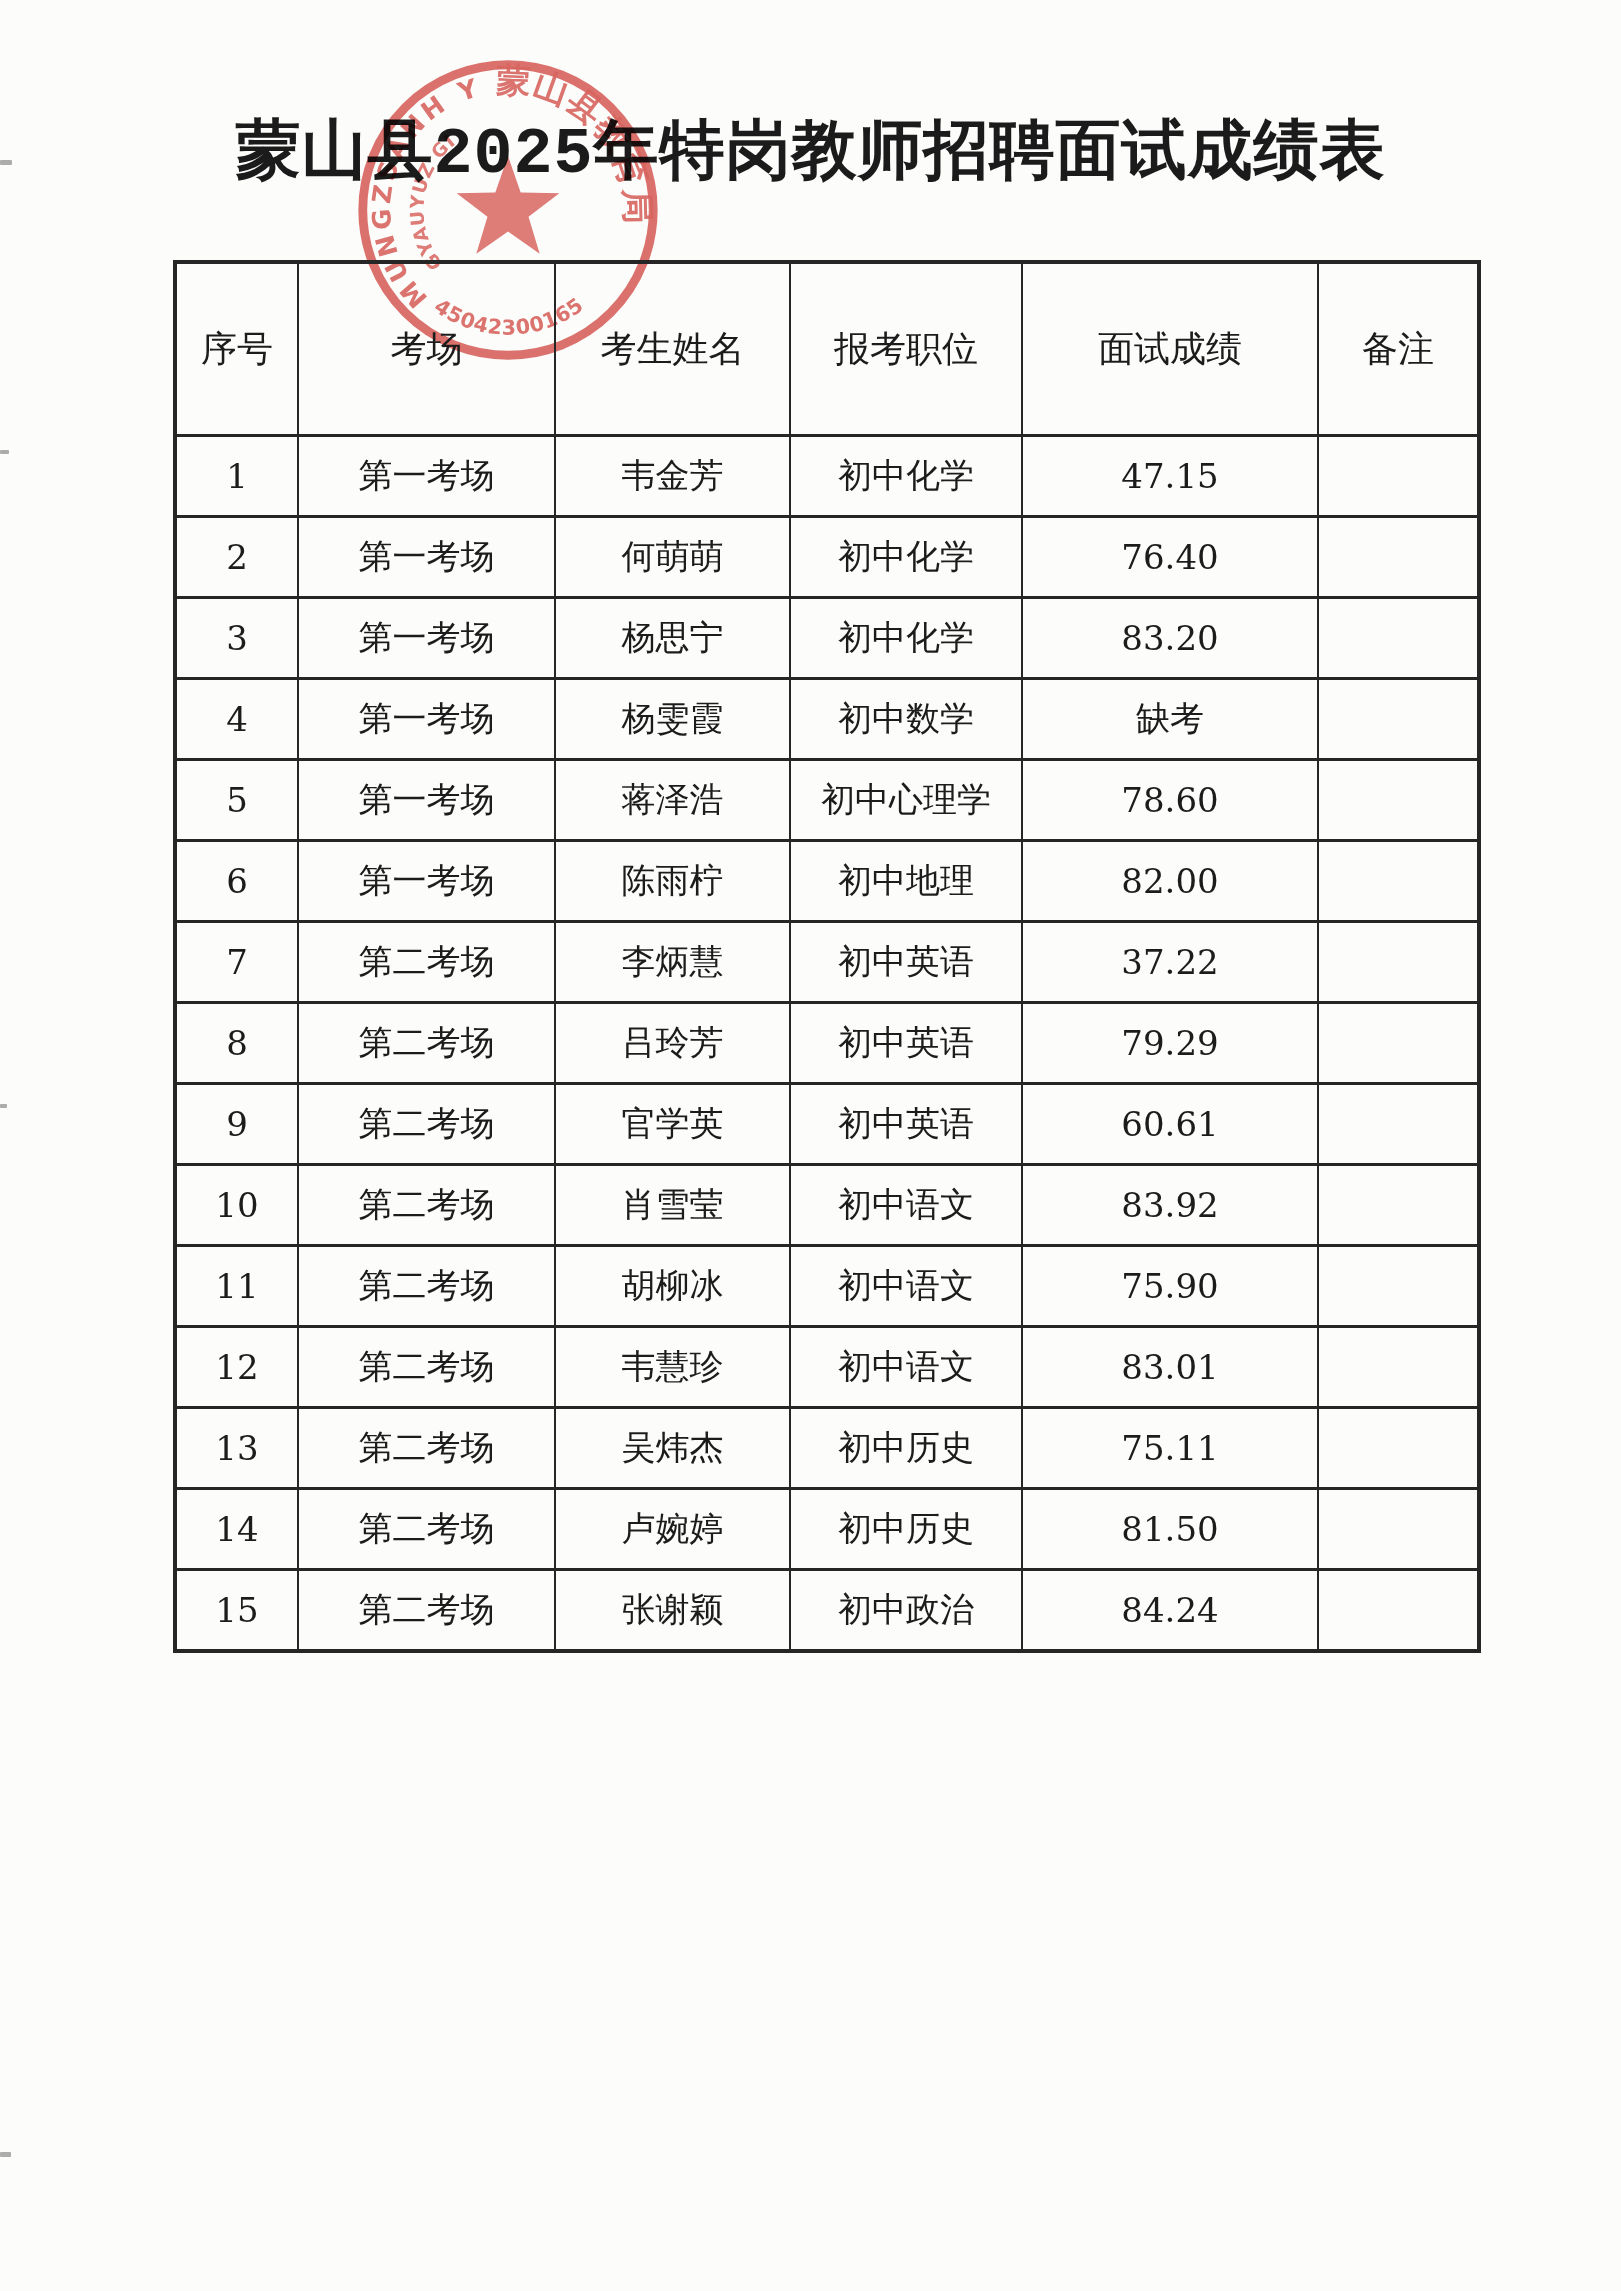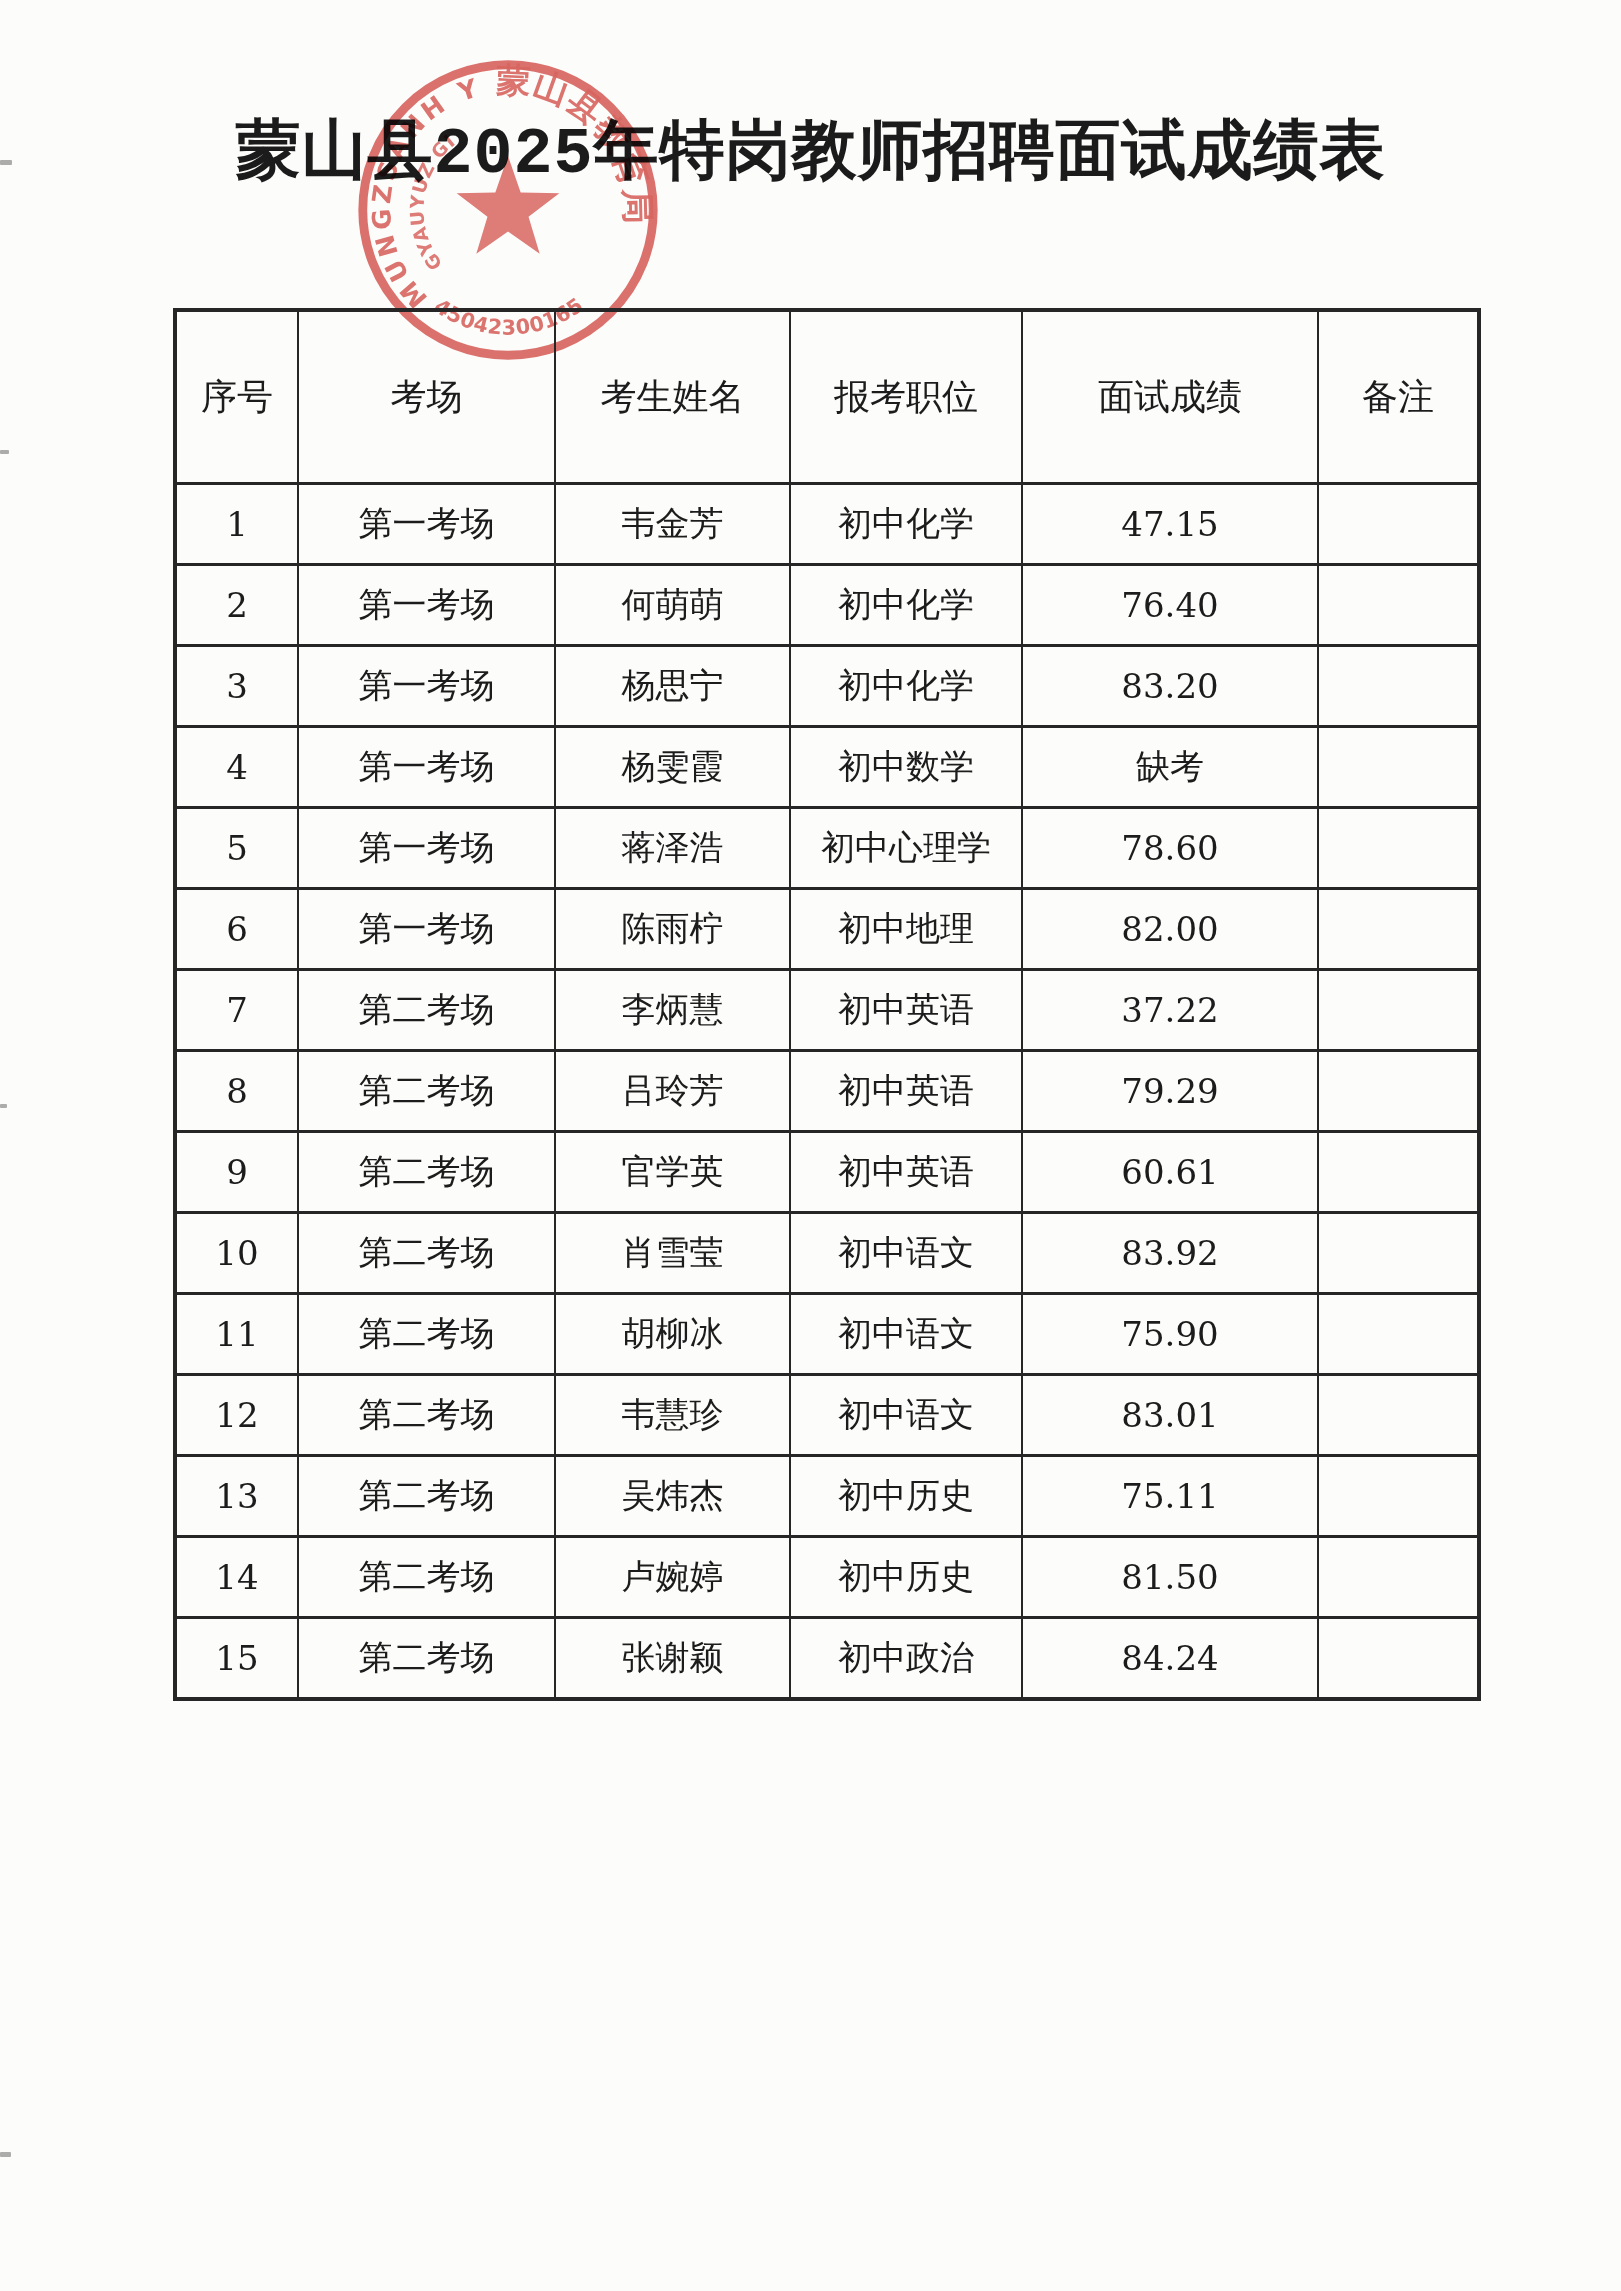--- a/index.html
+++ b/index.html
@@ -26,21 +26,21 @@
   .stamp .cjk{font-family:"DejaVu Serif","Liberation Serif",serif;font-weight:bold;}
   
   table.score{
     position:absolute;left:173px;top:260px;
     width:1305px;border-collapse:collapse;table-layout:fixed;
     background:transparent;
   }
   table.score,table.score th,table.score td{
     border:2.9px solid #262626;
   }
-  table.score{border-width:4.9px;margin-top:48px;}
+  table.score{border-width:4.9px;}
   table.score th,table.score td{
     border-top-width:3.9px;border-bottom-width:3.9px;
     text-align:center;vertical-align:middle;
     font-weight:normal;color:#1c1c1c;
     padding:0;overflow:hidden;white-space:nowrap;
   }
   table.score th{height:170px;font-size:36px;}
   table.score td{height:78px;font-size:34px;}
   
   .artifact{position:absolute;background:#6a6a6a;opacity:.55;border-radius:1px;}

